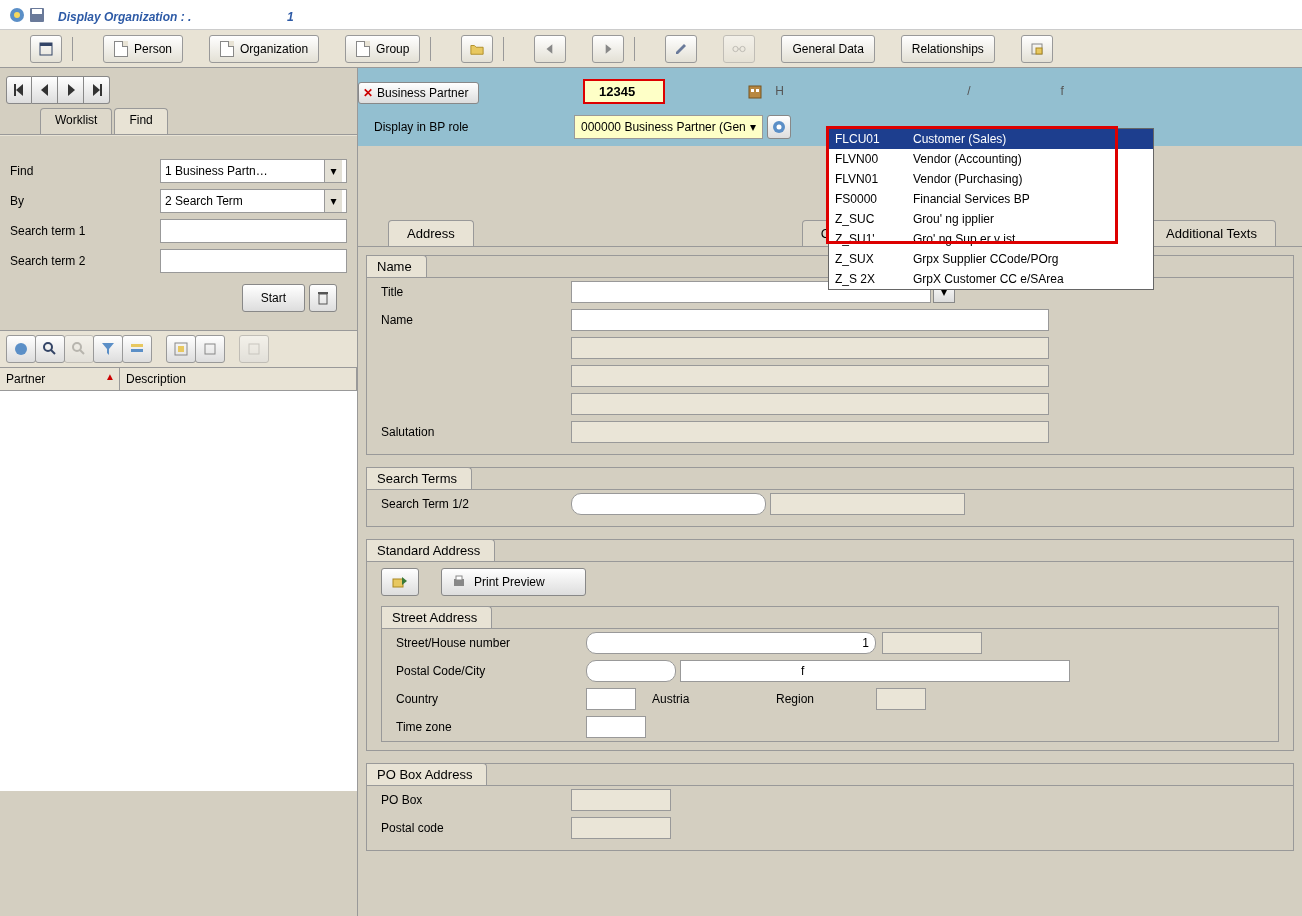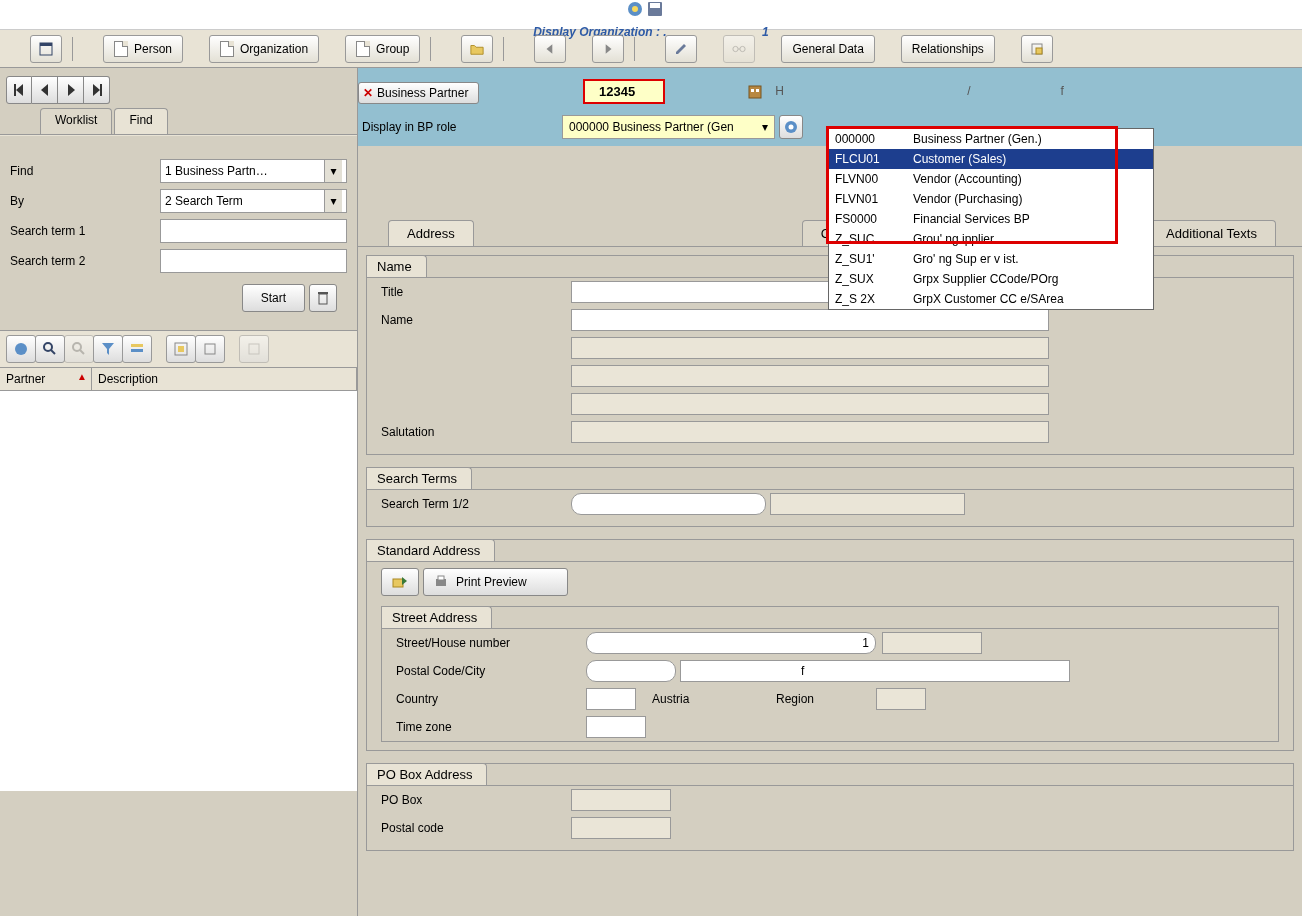--- a/index.html
+++ b/index.html
@@ -1,18 +1,18 @@
 <!DOCTYPE html>
 <html><head>
 <meta charset="utf-8">
 <style>
 * { box-sizing: border-box; margin: 0; padding: 0; font-family: Arial, sans-serif; font-size: 12px; }
 body { background: #d4cfc1; width: 1302px; height: 916px; overflow: hidden; }
 
-.title-bar { background: #fff; height: 30px; display: flex; align-items: center; padding: 0 8px; border-bottom: 1px solid #ccc; flex-direction: column; }
+.title-bar { background: #fff; height: 30px; display: flex; align-items: center; padding: 0 8px; border-bottom: 1px solid #ccc; }
 .title-icons { display: flex; gap: 2px; margin-right: 12px; }
 .title-icons span { width: 18px; height: 18px; display: inline-block; }
 .title-text { color: #2d5aa6; font-style: italic; font-size: 20px; font-weight: bold; }
 .title-text .num { margin-left: 90px; }
 
 .toolbar { background: #e8e3d5; height: 38px; display: flex; align-items: center; padding: 4px 10px; gap: 6px; border-bottom: 1px solid #999; }
 .tb-btn { height: 28px; background: linear-gradient(#fff,#e3e0d5); border: 1px solid #999; border-radius: 3px; padding: 0 10px; display: inline-flex; align-items: center; gap: 6px; cursor: pointer; margin-left: 20px; }
 .tb-btn.icon-only { width: 32px; padding: 0; justify-content: center; }
 .tb-sep { width: 1px; height: 24px; background: #999; margin: 0 4px; }
 .doc-icon { width: 14px; height: 16px; border: 1px solid #888; background: #fff; position: relative; }
@@ -43,36 +43,36 @@
 .start-row { display: flex; justify-content: flex-end; padding: 8px 10px; gap: 4px; }
 .start-btn { padding: 4px 18px; border: 1px solid #888; background: linear-gradient(#fff,#ddd); border-radius: 3px; cursor: pointer; }
 .trash-btn { width: 28px; height: 28px; border: 1px solid #888; background: linear-gradient(#fff,#ddd); border-radius: 3px; cursor: pointer; display: flex; align-items: center; justify-content: center; }
 
 .grid-toolbar { display: flex; gap: 0; padding: 4px 6px; border-top: 1px solid #999; border-bottom: 1px solid #999; background: #e8e3d5; }
 .grid-tb-btn { width: 30px; height: 28px; border: 1px solid #999; background: linear-gradient(#fff,#ddd); display: flex; align-items: center; justify-content: center; cursor: pointer; border-radius: 3px; }
 .grid-tb-btn + .grid-tb-btn { margin-left: -1px; }
 
 .grid-header { display: flex; background: #e8e3d5; border-bottom: 1px solid #999; }
 .grid-header div { padding: 4px 6px; border-right: 1px solid #999; }
-.gh-partner { width: 92px; position: relative; }
+.gh-partner { width: 120px; position: relative; }
 .sort-ind { position: absolute; right: 4px; top: 3px; color: #c00; font-size: 10px; }
 .gh-desc { flex: 1; }
 .grid-body { height: 400px; background: #fff; }
 
 .right-panel { flex: 1; position: relative; z-index: 2; padding-top: 8px; }
 .bp-header { padding: 0 0 6px 0; display: flex; align-items: center; height: 36px; position: relative; }
 .bp-label { position: absolute; left: 0; top: 6px; background: linear-gradient(#fff,#ddd); border: 1px solid #888; border-radius: 3px; padding: 3px 10px 3px 4px; display: flex; align-items: center; gap: 4px; }
 .bp-label .del { color: #c00; font-weight: bold; }
 .bp-value { margin-left: 225px; background: #feffc7; border: 2px solid #d00; padding: 3px 28px 3px 14px; font-weight: bold; font-size: 13px; }
 .bp-icon-right { margin-left: 80px; }
 .bp-text-right { margin-left: 10px; }
 
-.role-row { display: flex; align-items: center; height: 30px; padding-left: 4px; }
+.role-row { display: flex; align-items: center; height: 30px; padding-left: 16px; }
 .role-label { width: 200px; }
-.role-field { width: 213px; height: 24px; background: #feffc7; border: 1px solid #999; padding: 0 6px; display: flex; align-items: center; overflow: hidden; white-space: nowrap; }
+.role-field { width: 189px; height: 24px; background: #feffc7; border: 1px solid #999; padding: 0 6px; display: flex; align-items: center; overflow: hidden; white-space: nowrap; }
 .role-help { width: 24px; height: 24px; border: 1px solid #888; background: linear-gradient(#fff,#ddd); border-radius: 3px; margin-left: 4px; display: flex; align-items: center; justify-content: center; cursor: pointer; }
 
 .dropdown { position: absolute; left: 470px; top: 60px; width: 326px; background: #fff; border: 1px solid #666; z-index: 50; }
 .dropdown-highlight { position: absolute; left: 468px; top: 58px; width: 292px; height: 118px; border: 3px solid #d00; z-index: 60; pointer-events: none; }
 .dd-item { display: flex; padding: 3px 6px; cursor: pointer; }
 .dd-item.selected { background: #1d3e8e; color: #fff; }
 .dd-code { width: 78px; }
 .dd-text { flex: 1; }
 
 .content-tabs { display: flex; margin-top: 78px; padding-left: 30px; }
@@ -86,21 +86,21 @@
 
 .field-row { display: flex; align-items: center; padding: 3px 14px; min-height: 28px; }
 .field-label { width: 190px; }
 .field-input { height: 22px; background: #eae5d7; border: 1px solid #999; }
 .field-input.white { background: #fff; }
 .w100 { width: 100px; }
 .w200 { width: 195px; }
 .w300 { width: 290px; }
 .w480 { width: 478px; }
 
-.print-row { display: flex; gap: 0; padding: 6px 0 10px 14px; }
+.print-row { display: flex; gap: 18px; padding: 6px 0 10px 14px; }
 .print-btn { height: 28px; border: 1px solid #888; background: linear-gradient(#fff,#ddd); padding: 0 10px; display: flex; align-items: center; gap: 8px; border-radius: 3px; cursor: pointer; }
 .print-btn.icon { width: 38px; justify-content: center; padding: 0; }
 
 .svg-icon { width: 14px; height: 14px; }
 </style>
 </head>
 <body>
 
 <div class="title-bar">
   <div class="title-icons">
@@ -340,24 +340,20 @@
       <div class="role-help">
         <svg width="14" height="14" viewBox="0 0 14 14">
             <circle cx="7" cy="7" r="6" fill="#5b8fc7"></circle>
             <circle cx="7" cy="7" r="2.5" fill="#fff"></circle>
           </svg>
       </div>
     </div>
 
     <div class="dropdown-highlight"></div>
     <div class="dropdown" id="dd">
-        <div class="dd-item">
-          <span class="dd-code">000000</span>
-          <span class="dd-text">Business Partner (Gen.)</span>
-        </div>
         <div class="dd-item selected">
           <span class="dd-code">FLCU01</span>
           <span class="dd-text">Customer (Sales)</span>
         </div>
         <div class="dd-item">
           <span class="dd-code">FLVN00</span>
           <span class="dd-text">Vendor (Accounting)</span>
         </div>
         <div class="dd-item">
           <span class="dd-code">FLVN01</span>

